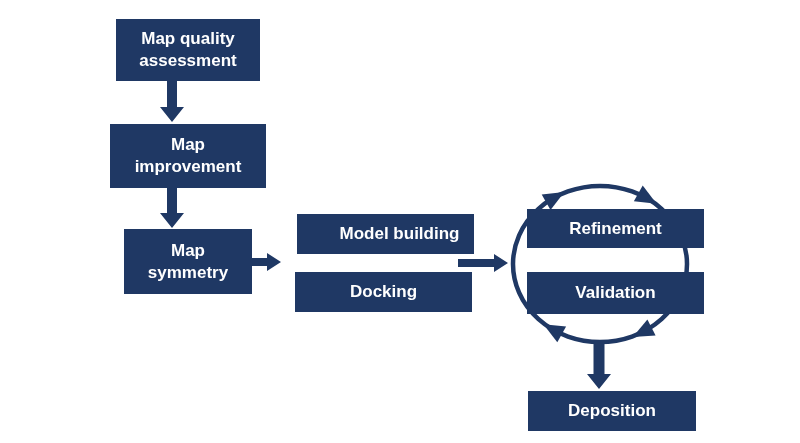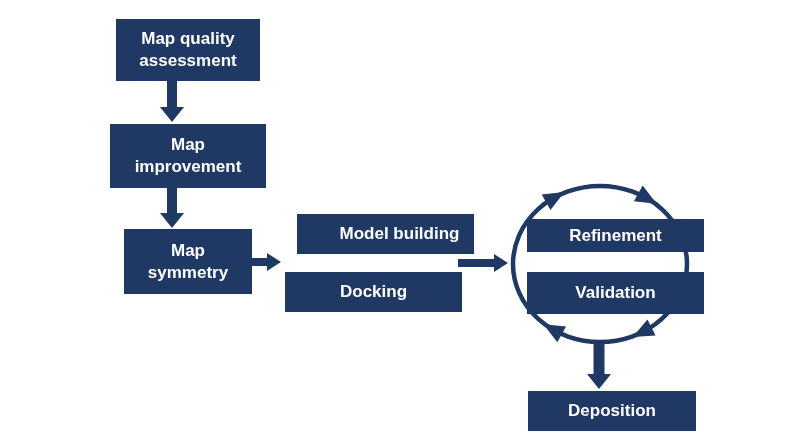--- a/index.html
+++ b/index.html
@@ -46,23 +46,23 @@
     z-index: 1;
     box-sizing: border-box;
     margin-left: 16px;
   }
   
   .node.map-quality     { left: 100px; top: 19px;  width: 144px; height: 62px; }
   .node.map-improvement { left: 94px;  top: 124px; width: 156px; height: 64px; }
   .node.map-symmetry    { left: 108px; top: 229px; width: 128px; height: 65px; }
   
   .node.model-building  { left: 281px; top: 214px; width: 177px; height: 40px; padding-left: 28px; }
-  .node.docking         { left: 269px; top: 272px; width: 177px; height: 40px; justify-content: center; }
+  .node.docking         { left: 279px; top: 272px; width: 177px; height: 40px; justify-content: center; }
   
-  .node.refinement      { left: 511px; top: 219px; width: 177px; height: 33px; }
+  .node.refinement      { left: 511px; top: 209px; width: 177px; height: 39px; }
   .node.validation      { left: 511px; top: 272px; width: 177px; height: 42px; text-align: center; }
   
   .node.deposition      { left: 512px; top: 391px; width: 168px; height: 40px; }
 </style>
 </head>
 <body>
 
 <div class="canvas">
 
   <svg class="arrows-layer" width="800" height="443" viewBox="0 0 800 443">

